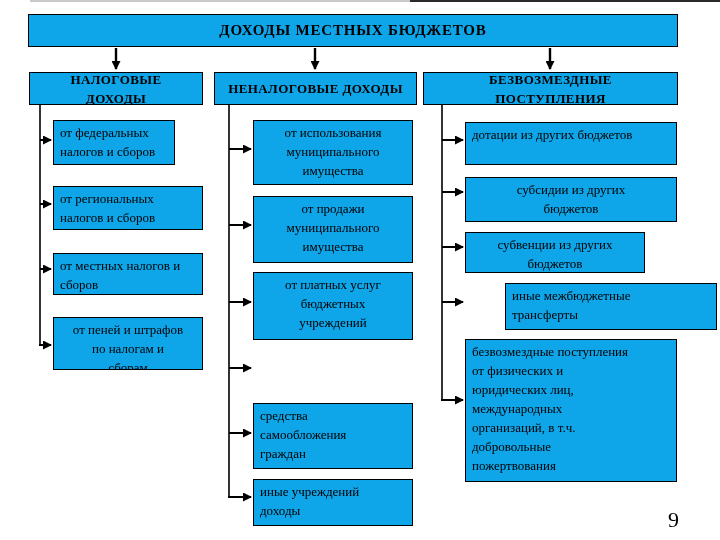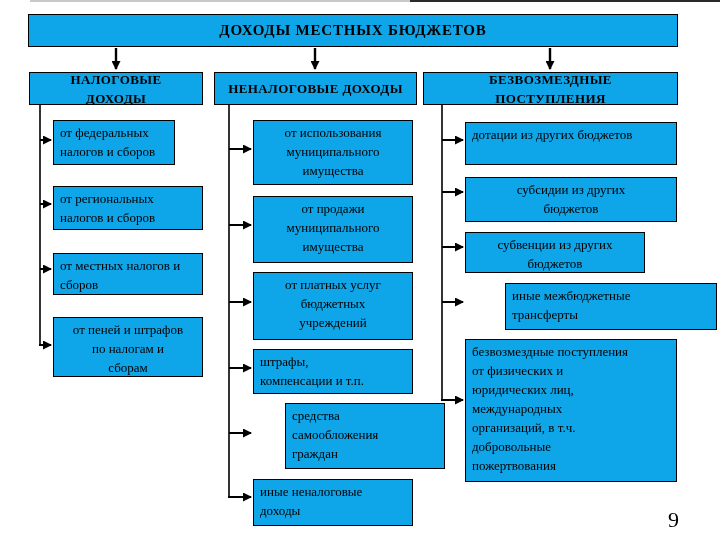--- a/index.html
+++ b/index.html
@@ -115,39 +115,37 @@
   <div class="box hdr" style="left:29px; top:72px; width:174px; height:33px;">НАЛОГОВЫЕ ДОХОДЫ</div>
   <div class="box hdr" style="left:214px; top:72px; width:203px; height:33px;">НЕНАЛОГОВЫЕ ДОХОДЫ</div>
   <div class="box hdr" style="left:423px; top:72px; width:255px; height:33px;">БЕЗВОЗМЕЗДНЫЕ ПОСТУПЛЕНИЯ</div>
 
   <div class="box" style="left:53px; top:120px; width:122px; height:45px;">от федеральных
 налогов и сборов</div>
   <div class="box" style="left:53px; top:186px; width:150px; height:44px;">от региональных
 налогов и сборов</div>
   <div class="box" style="left:53px; top:253px; width:150px; height:42px;">от местных налогов и
 сборов</div>
-  <div class="box ctr" style="left:53px; top:317px; width:150px; height:60px;">от пеней и штрафов
+  <div class="box ctr" style="left:53px; top:317px; width:150px; height:53px;">от пеней и штрафов
 по налогам и
 сборам</div>
 
   <div class="box ctr" style="left:253px; top:120px; width:160px; height:65px;">от использования
 муниципального
 имущества</div>
   <div class="box ctr" style="left:253px; top:196px; width:160px; height:67px;">от продажи
 муниципального
 имущества</div>
   <div class="box ctr" style="left:253px; top:272px; width:160px; height:68px;">от платных услуг
 бюджетных
 учреждений</div>
-  <div class="box" style="left:253px; top:349px; width:160px; height:45px;">штрафы,
-компенсации и т.п.</div>
-  <div class="box" style="left:253px; top:403px; width:160px; height:66px;margin-left:32px;">средства
+  <div class="box" style="left:253px; top:403px; width:160px; height:66px;">средства
 самообложения
 граждан</div>
-  <div class="box" style="left:253px; top:479px; width:160px; height:47px;">иные неналоговые
+  <div class="box" style="left:253px; top:479px; width:160px; height:47px;">иные учреждений
 доходы</div>
 
   <div class="box" style="left:465px; top:122px; width:212px; height:43px;">дотации из других бюджетов</div>
   <div class="box ctr" style="left:465px; top:177px; width:212px; height:45px;">субсидии из других
 бюджетов</div>
   <div class="box ctr" style="left:465px; top:232px; width:180px; height:41px;">субвенции из других
 бюджетов</div>
   <div class="box" style="left:465px; top:283px; width:212px; height:47px;margin-left:40px;">иные межбюджетные
 трансферты</div>
   <div class="box" style="left:465px; top:339px; width:212px; height:143px;">безвозмездные поступления

